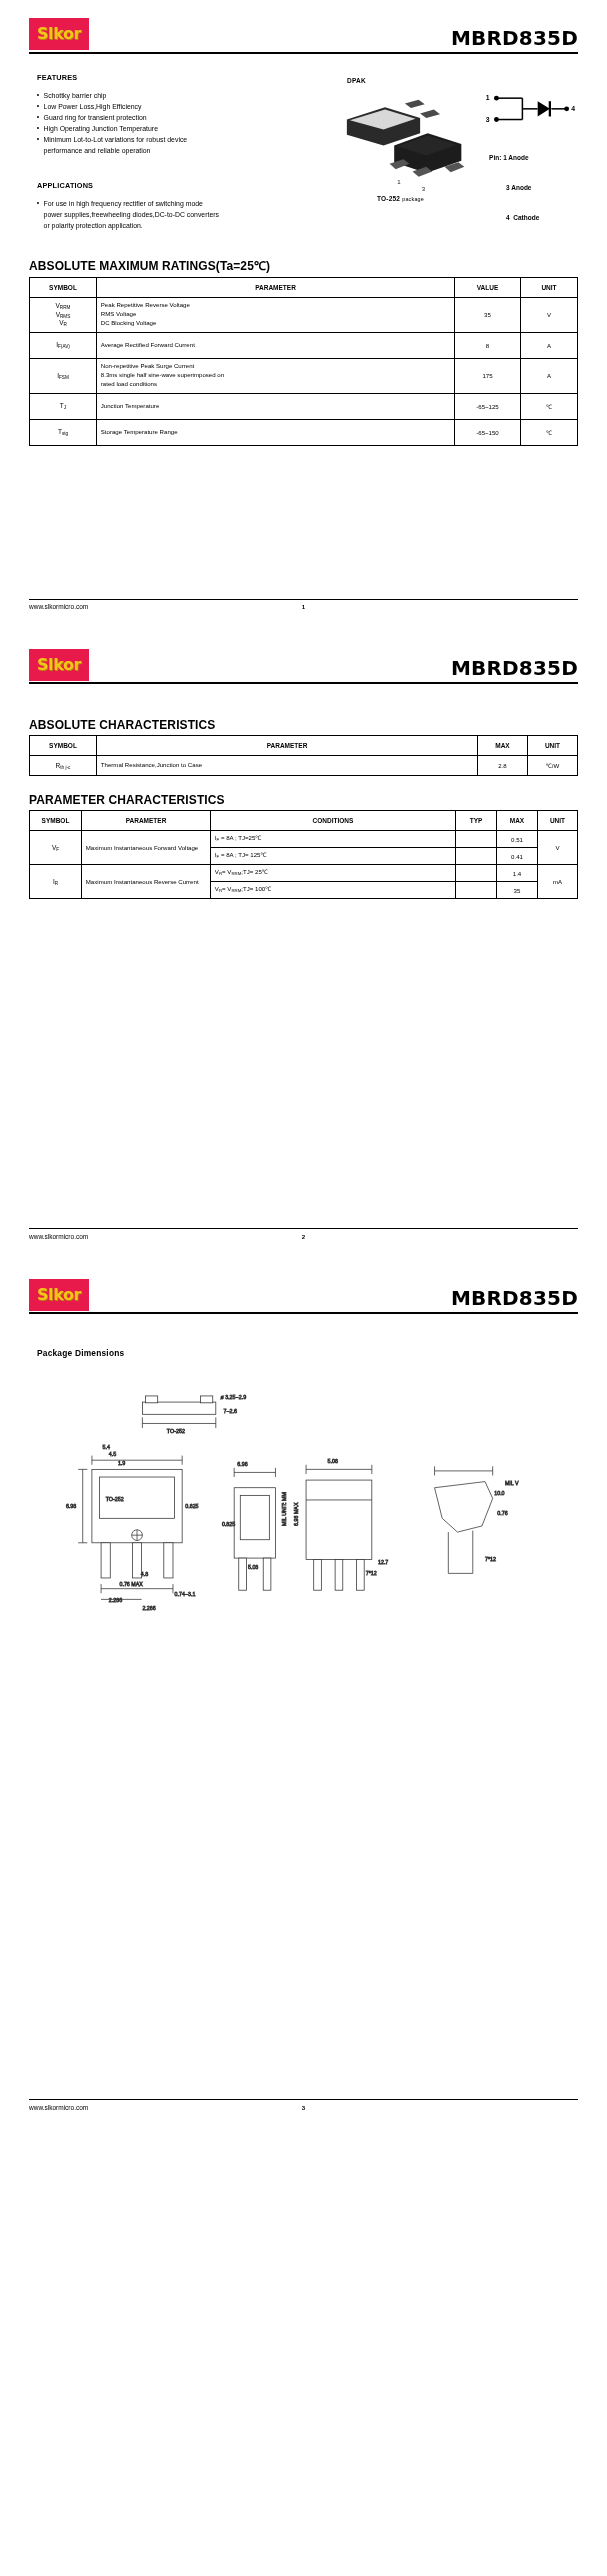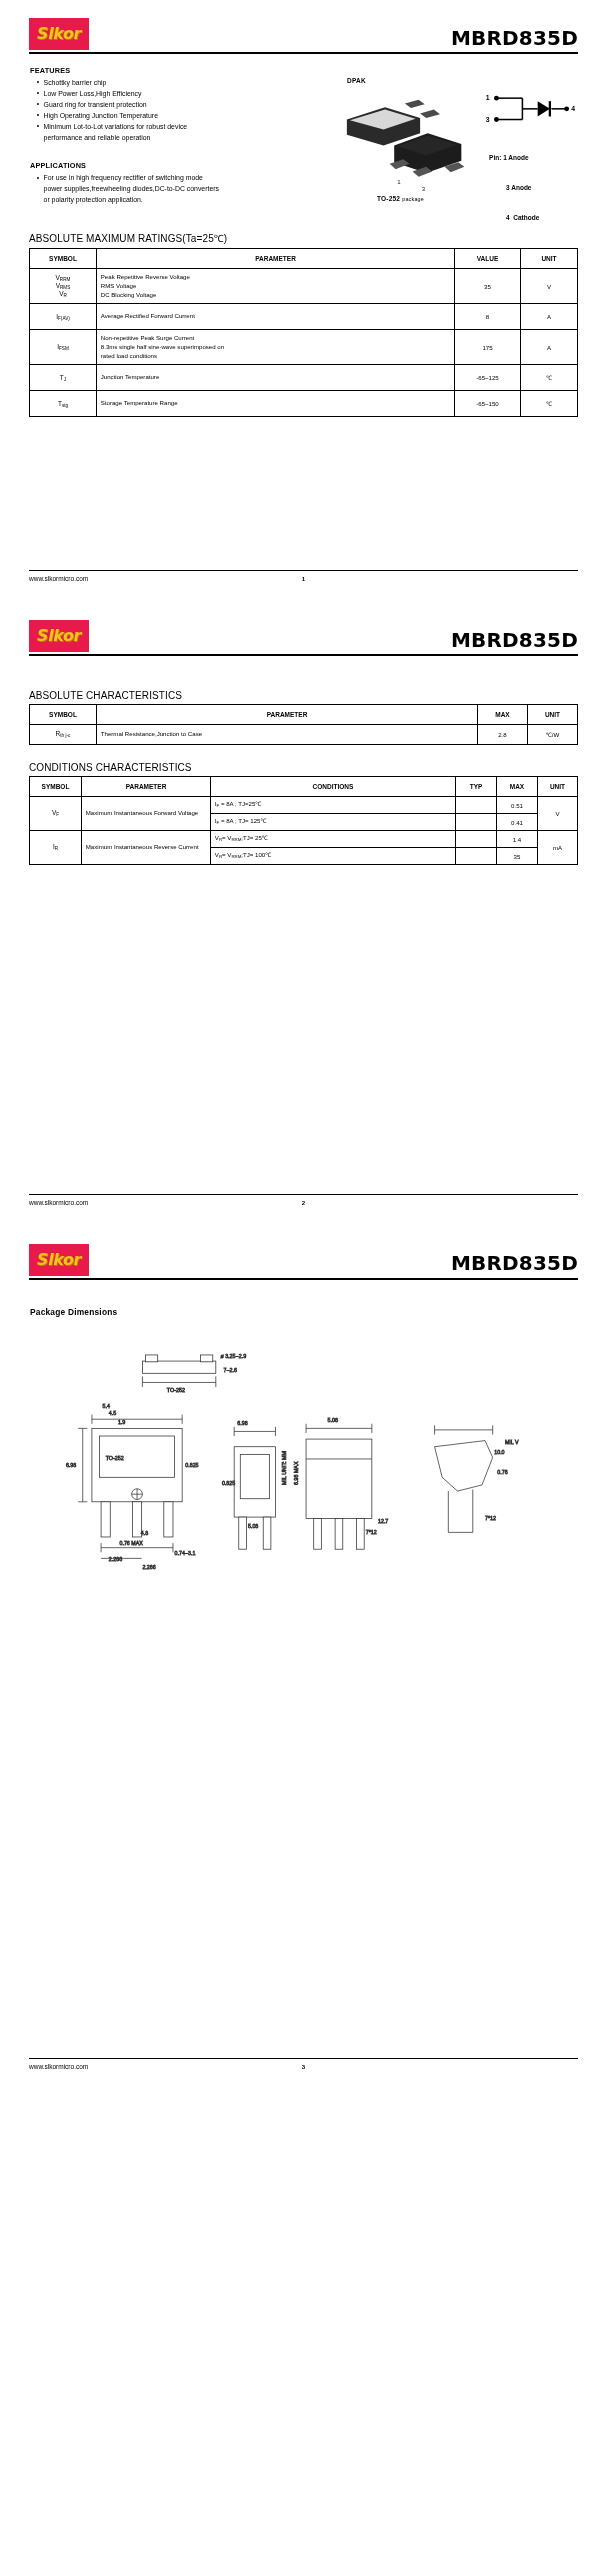--- a/index.html
+++ b/index.html
@@ -28,21 +28,20 @@
     position: relative;
     display: flex;
     align-items: center;
     justify-content: center;
     overflow: hidden;
   }
   .logo-text {
     color: #f5c518;
     font-family: "DejaVu Sans", sans-serif;
     font-weight: bold;
-    font-style: italic;
     font-size: 16px;
     letter-spacing: -0.4px;
     line-height: 1;
     text-shadow: 0.8px 0.8px 0 #b8860b;
     text-align: right;
   }
   .part-number {
     font-size: 20px;
     font-weight: bold;
     letter-spacing: 0.2px;
@@ -75,21 +74,21 @@
   h1.title {
     font-size: 11.5px;
     font-weight: normal;
     margin: 20px 0 0 0;
     letter-spacing: 0.2px;
   }
   .sec-head {
     font-size: 7.3px;
     font-weight: bold;
     letter-spacing: 0.2px;
-    margin: 1px;
+    margin: 8px;
   }
   ul.bullets {
     list-style: none;
     margin: 2.3px 0 0 0;
     padding: 0 0 0 7.7px;
   }
   ul.bullets li {
     font-size: 6.9px;
     line-height: 11px;
     position: relative;
@@ -126,22 +125,22 @@
   }
   .pinlist {
     position: absolute;
     font-size: 6.5px;
     font-weight: bold;
     line-height: 10px;
     white-space: pre;
   }
   
   .tbl-title {
-    font-size: 10px;
-    font-weight: normal;
+    font-size: 12px;
+    font-weight: bold;
     letter-spacing: 0.1px;
     margin: 0 0 3.1px 0;
   }
   table.dt {
     border-collapse: collapse;
     width: 100%;
     font-size: 6.1px;
   }
   table.dt th, table.dt td {
     border: 0.8px solid #000;
@@ -341,21 +340,21 @@
           <tr style="height: 20px;">
             <td class="sym">R<sub>th j-c</sub></td>
             <td class="param">Thermal Resistance,Junction to Case</td>
             <td class="ctr">2.8</td>
             <td class="ctr">℃/W</td>
           </tr>
         </tbody>
     </table>
 
     <div style="height:17px"></div>
-    <div class="tbl-title">CONDITIONS CHARACTERISTICS</div>
+    <div class="tbl-title">PARAMETER CHARACTERISTICS</div>
     <table class="dt">
       <thead>
         <tr>
           <th style="width:52px">SYMBOL</th>
           <th style="width:129px">PARAMETER</th>
           <th>CONDITIONS</th>
           <th style="width:41px">TYP</th>
           <th style="width:41px">MAX</th>
           <th style="width:40px">UNIT</th>
         </tr>

